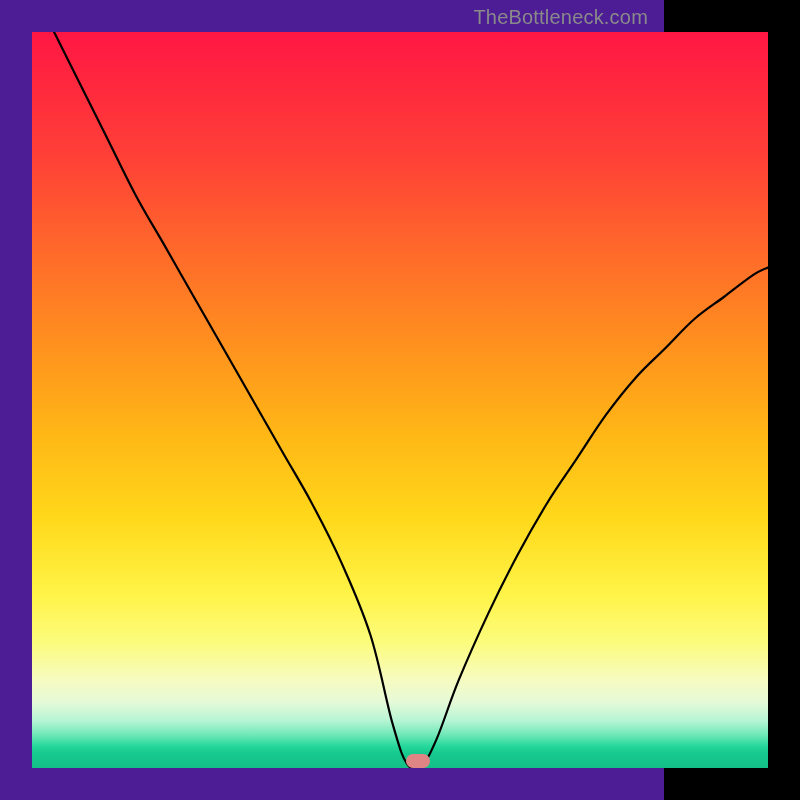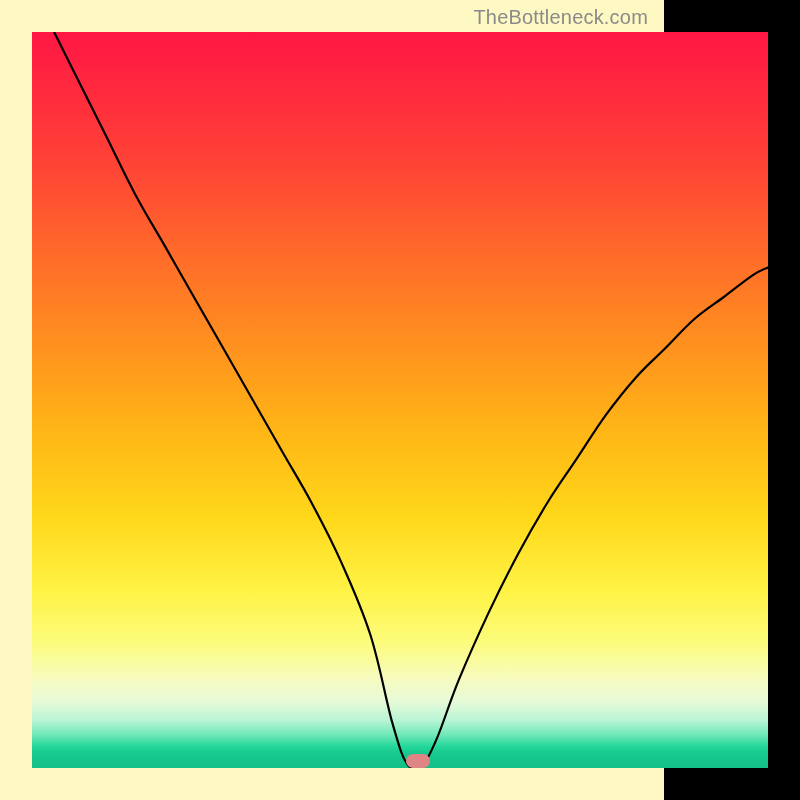--- a/index.html
+++ b/index.html
@@ -8,21 +8,21 @@
     width: 800px;
     height: 800px;
     overflow: hidden;
     background: #000;
     font-family: Arial, Helvetica, sans-serif;
   }
   .stage {
     position: relative;
     width: 664px;
     height: 800px;
-    background: #fef9c3;
+    background: #4c1d95;
   }
   .plot {
     position: absolute;
     left: 32px;
     top: 32px;
     width: 736px;
     height: 736px;
     overflow: hidden;
   }
   

